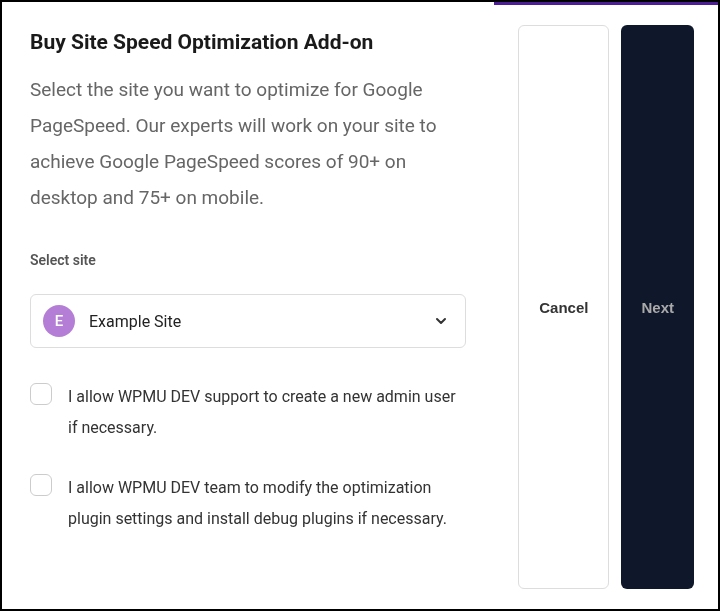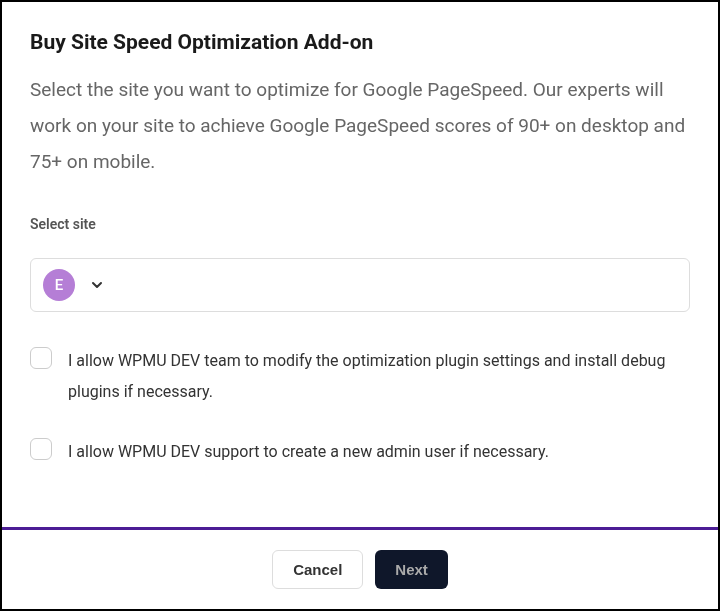--- a/index.html
+++ b/index.html
@@ -5,21 +5,21 @@
     * { box-sizing: border-box; margin: 0; padding: 0; }
     body {
       font-family: -apple-system, BlinkMacSystemFont, "Segoe UI", Roboto, Helvetica, Arial, sans-serif;
       background: #fff;
       width: 720px;
       height: 611px;
       border: 2px solid #000;
     }
     .dialog {
       display: flex;
-      flex-direction: column;
+      flex-direction: row;
       height: 100%;
     }
     .content {
       padding: 28px 28px 20px 28px;
       flex: 1;
     }
     .title {
       font-size: 21px;
       font-weight: 700;
       color: #1a1a1a;
@@ -121,33 +121,34 @@
 <body>
 
 <div class="dialog">
   <div class="content">
     <h1 class="title">Buy Site Speed Optimization Add-on</h1>
     <p class="description">Select the site you want to optimize for Google PageSpeed. Our experts will work on your site to achieve Google PageSpeed scores of 90+ on desktop and 75+ on mobile.</p>
 
     <div class="field-label">Select site</div>
     <div class="select-wrap">
       <div class="avatar">E</div>
+      <div class="select-text">Example Site</div>
       <svg class="chevron" viewBox="0 0 24 24" fill="none" stroke="#333" stroke-width="3" stroke-linecap="round" stroke-linejoin="round">
         <polyline points="6 9 12 15 18 9"></polyline>
       </svg>
     </div>
 
     <div class="checkbox-row">
       <div class="checkbox"></div>
-      <label class="checkbox-label">I allow WPMU DEV team to modify the optimization plugin settings and install debug plugins if necessary.</label>
+      <label class="checkbox-label">I allow WPMU DEV support to create a new admin user if necessary.</label>
     </div>
 
     <div class="checkbox-row">
       <div class="checkbox"></div>
-      <label class="checkbox-label">I allow WPMU DEV support to create a new admin user if necessary.</label>
+      <label class="checkbox-label">I allow WPMU DEV team to modify the optimization plugin settings and install debug plugins if necessary.</label>
     </div>
   </div>
 
   <div class="footer">
     <button class="btn btn-cancel">Cancel</button>
     <button class="btn btn-next">Next</button>
   </div>
 </div>
 
 </body></html>

